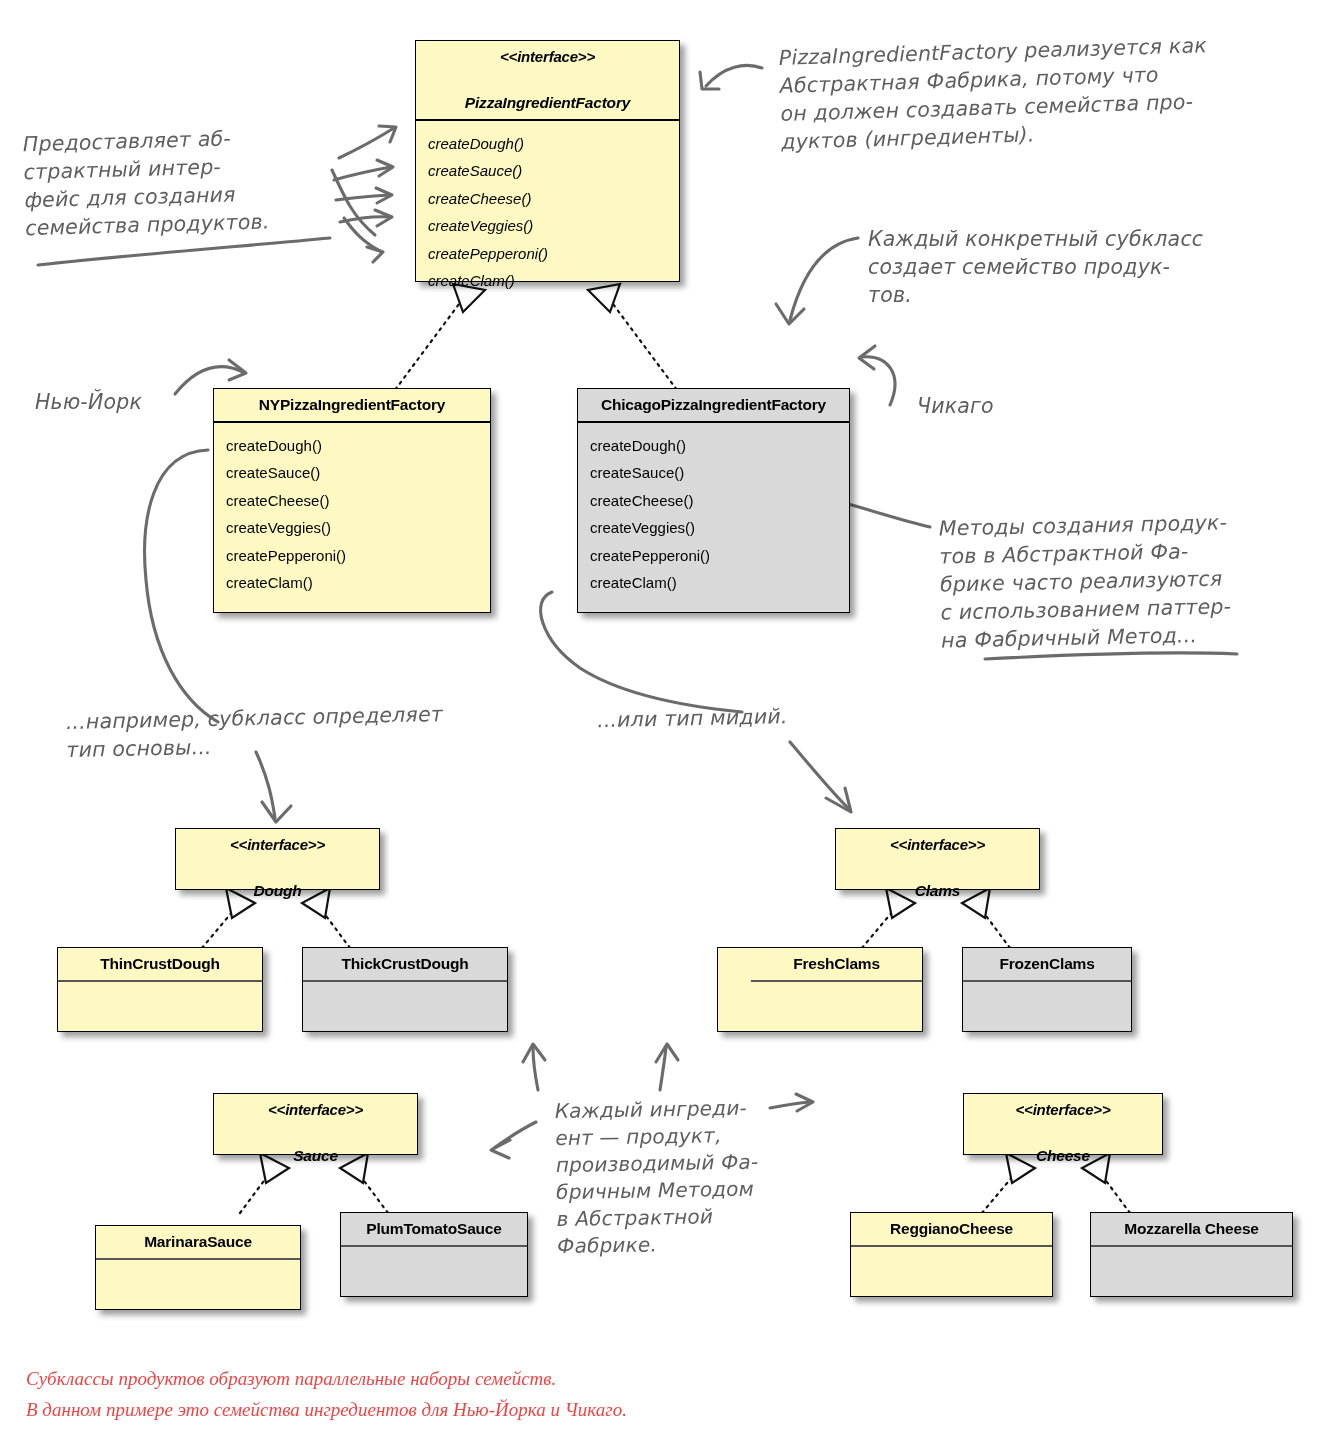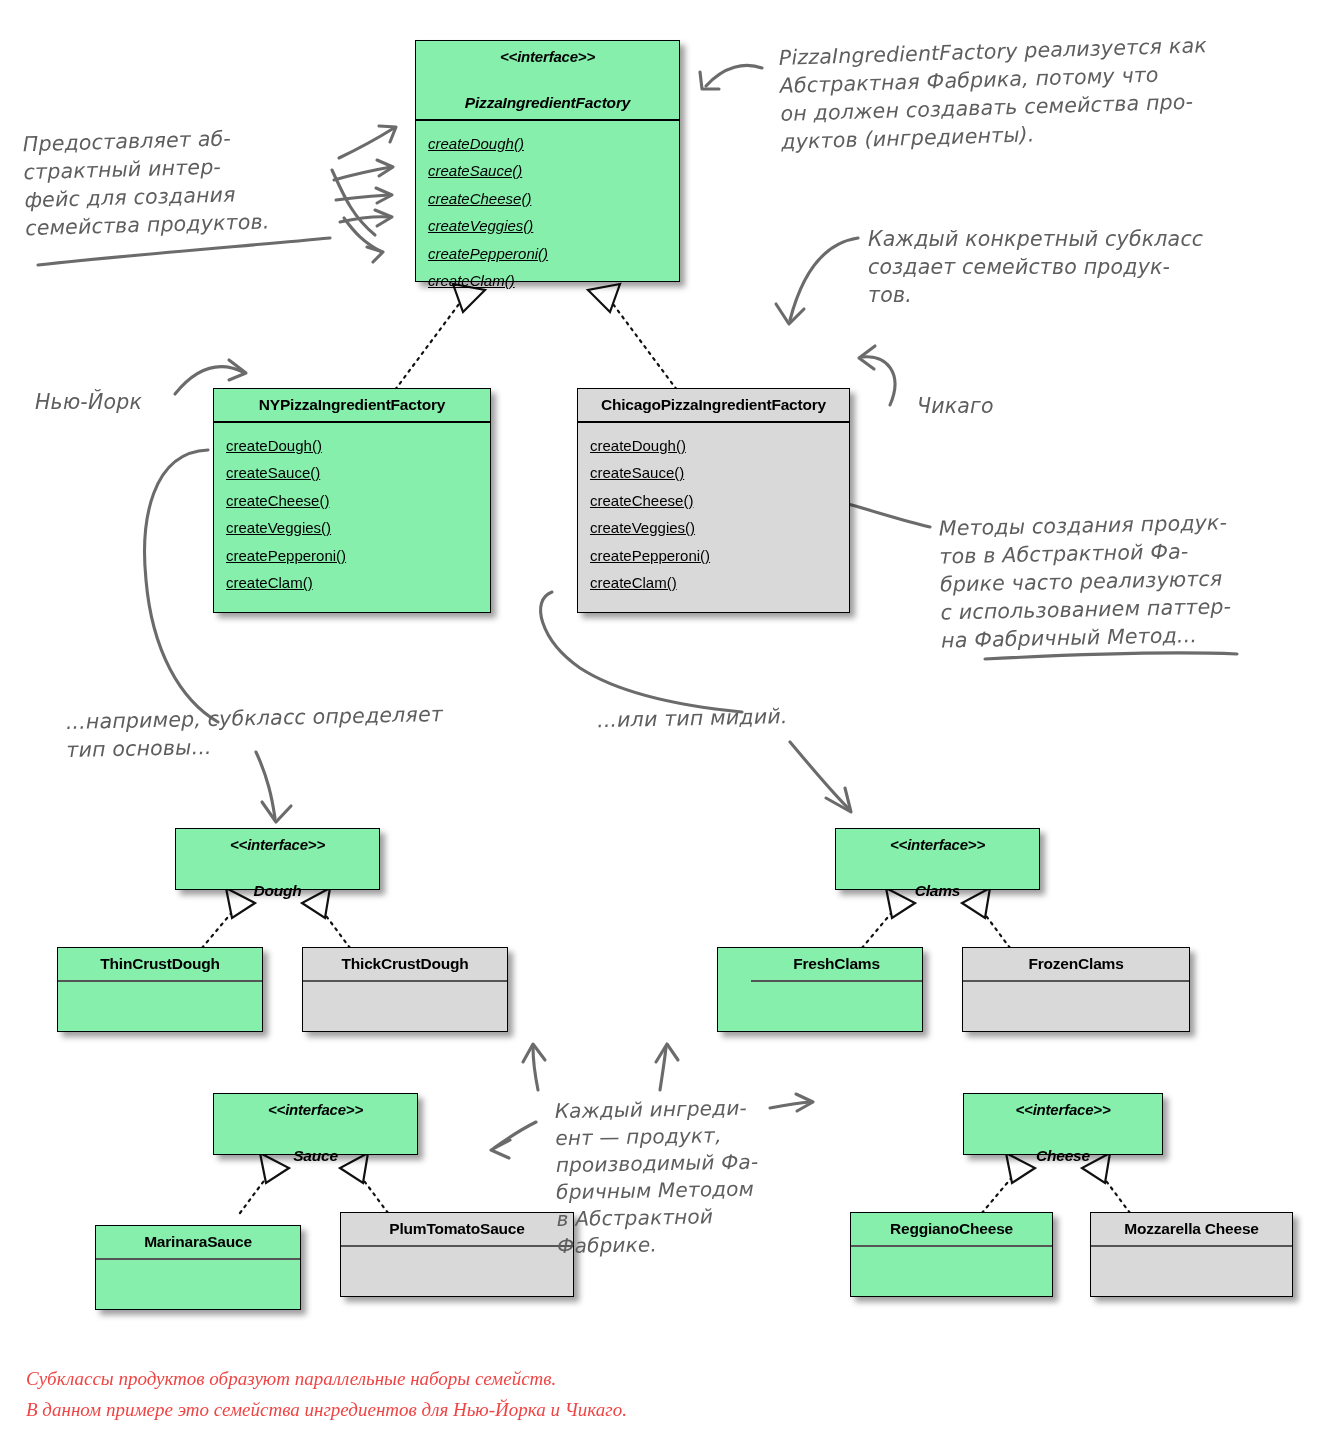--- a/index.html
+++ b/index.html
@@ -7,30 +7,30 @@
     width:1332px;height:1446px;
     background:#ffffff;
     font-family:"Liberation Sans", sans-serif;
     position:relative;
     overflow:hidden;
     color:#000;
   }
   #stage{position:absolute;left:0;top:0;width:1332px;height:1446px;}
 
   
-  .uml{position:absolute;box-sizing:border-box;border:1.6px solid #000;background:#86efac;
+  .uml{position:absolute;box-sizing:border-box;border:1.6px solid #000;background:#fef9c3;
        box-shadow:5px 5px 6px rgba(0,0,0,.38);}
   .uml.gray{background:#d9d9d9;}
   .uml .hdr{box-sizing:border-box;width:100%;text-align:center;
             font-weight:bold;font-size:15.5px;line-height:1.18;letter-spacing:-.2px;
             padding:7px 4px 7px;}
   .uml .hdr .iface{font-style:italic;font-weight:bold;display:block;font-size:15px;}
   .uml .hdr .nm{font-style:italic;font-weight:bold;display:block;font-size:15.5px;margin-top:28px;}
   .uml .sep{height:1.6px;background:#000;width:100%;}
-  .uml .body{box-sizing:border-box;padding:9px 8px 6px 12px;text-decoration:underline;}
+  .uml .body{box-sizing:border-box;padding:9px 8px 6px 12px;}
   .uml .m{font-size:15px;line-height:27.5px;white-space:nowrap;}
   .uml.iface-abstract .m{font-style:italic;}
 
   
   .note{position:absolute;color:#5e5e5e;font-family:"DejaVu Sans", sans-serif;
         font-style:italic;font-size:20.5px;line-height:28px;white-space:pre-line;
         letter-spacing:.2px;}
   .note.small{font-size:20px;line-height:27px;}
   .caption{position:absolute;color:#ef4444;font-family:Liberation Serif, serif;
            font-style:italic;font-size:19px;line-height:31px;white-space:pre-line;}
@@ -245,40 +245,40 @@
       <span class="iface">&lt;&lt;interface&gt;&gt;</span>
       <span class="nm">Clams</span>
     </div>
   </div>
   <div class="uml" style="left:717px;top:947px;width:206px;height:85px;padding-left:33px;">
     <div class="hdr">
       <span style="font-style:normal;">FreshClams</span>
     </div>
     <div class="sep" style="height:1.3px;background:#555;"></div>
   </div>
-  <div class="uml gray" style="left:962px;top:947px;width:228px;height:85px;">
+  <div class="uml gray" style="left:962px;top:947px;width:170px;height:85px;">
     <div class="hdr">
       <span style="font-style:normal;">FrozenClams</span>
     </div>
     <div class="sep" style="height:1.3px;background:#555;"></div>
   </div>
 
   <div class="uml" style="left:213px;top:1093px;width:205px;height:62px;">
     <div class="hdr">
       <span class="iface">&lt;&lt;interface&gt;&gt;</span>
       <span class="nm">Sauce</span>
     </div>
   </div>
   <div class="uml" style="left:95px;top:1212px;width:206px;height:85px;margin-top:13px;">
     <div class="hdr">
       <span style="font-style:normal;">MarinaraSauce</span>
     </div>
     <div class="sep" style="height:1.3px;background:#555;"></div>
   </div>
-  <div class="uml gray" style="left:340px;top:1212px;width:234px;height:85px;">
+  <div class="uml gray" style="left:340px;top:1212px;width:188px;height:85px;">
     <div class="hdr">
       <span style="font-style:normal;">PlumTomatoSauce</span>
     </div>
     <div class="sep" style="height:1.3px;background:#555;"></div>
   </div>
 
   <div class="uml" style="left:963px;top:1093px;width:200px;height:62px;">
     <div class="hdr">
       <span class="iface">&lt;&lt;interface&gt;&gt;</span>
       <span class="nm">Cheese</span>

